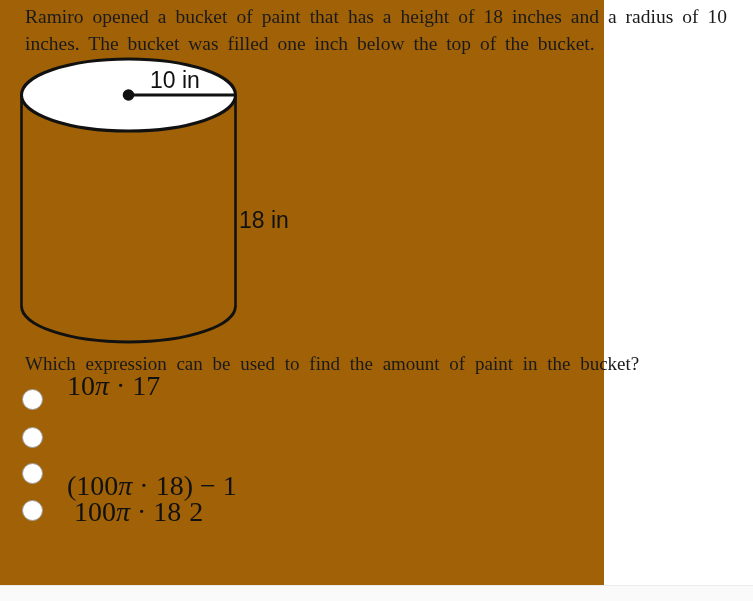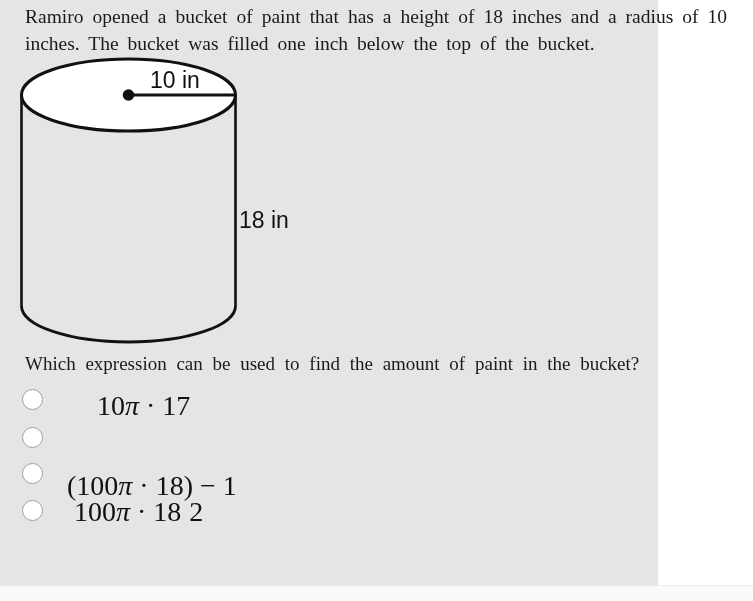--- a/index.html
+++ b/index.html
@@ -1,18 +1,18 @@
 <!DOCTYPE html>
 <html><head>
 <meta charset="utf-8">
 <style>
   * { margin:0; padding:0; box-sizing:border-box; }
   html,body { width:753px; height:601px; background:#ffffff; overflow:hidden;
               font-family:"Liberation Serif", serif; color:#1a1a1a; }
-  #page { position:relative; width:658px; height:601px; background:#e5e5e5; }
+  #page { position:relative; width:604px; height:601px; background:#a16207; }
 
   .statement {
     position:absolute; left:25px; top:3px; width:702px;
     font-size:19.5px; line-height:27px; text-align:justify;
     word-spacing:4px; color:#1a1a1a;
   }
 
   .diagram { position:absolute; left:10px; top:55px; }
   .diagram text { font-family:"Liberation Sans", sans-serif; font-size:23px; fill:#111; }
 
@@ -67,21 +67,21 @@
     <line x1="118.5" y1="40" x2="225.5" y2="40" stroke="#111" stroke-width="2.8"></line>
     <circle cx="118.5" cy="40" r="5.8" fill="#111"></circle>
 
     <text x="140" y="33">10 in</text>
     <text x="229" y="173">18 in</text>
   </svg>
 
   <p class="question">Which expression can be used to find the amount of paint in the bucket?</p>
 
   <span class="radio" style="top:389px;"></span>
-  <span class="opt-text" style="top:392px;margin-left:30px;">10<i class="pi">π</i> · 17</span>
+  <span class="opt-text" style="top:372px;">10<i class="pi">π</i> · 17</span>
 
   <span class="radio" style="top:427px;"></span>
 
   <span class="radio" style="top:463px;"></span>
   <span class="opt-text" style="top:472px;text-align:right;">(100<i class="pi">π</i> · 18) − 1</span>
 
   <span class="radio" style="top:500px;"></span>
   <span class="fraction">
     <span class="num">100<i class="pi">π</i> · 18</span>
     <span class="bar"></span>

